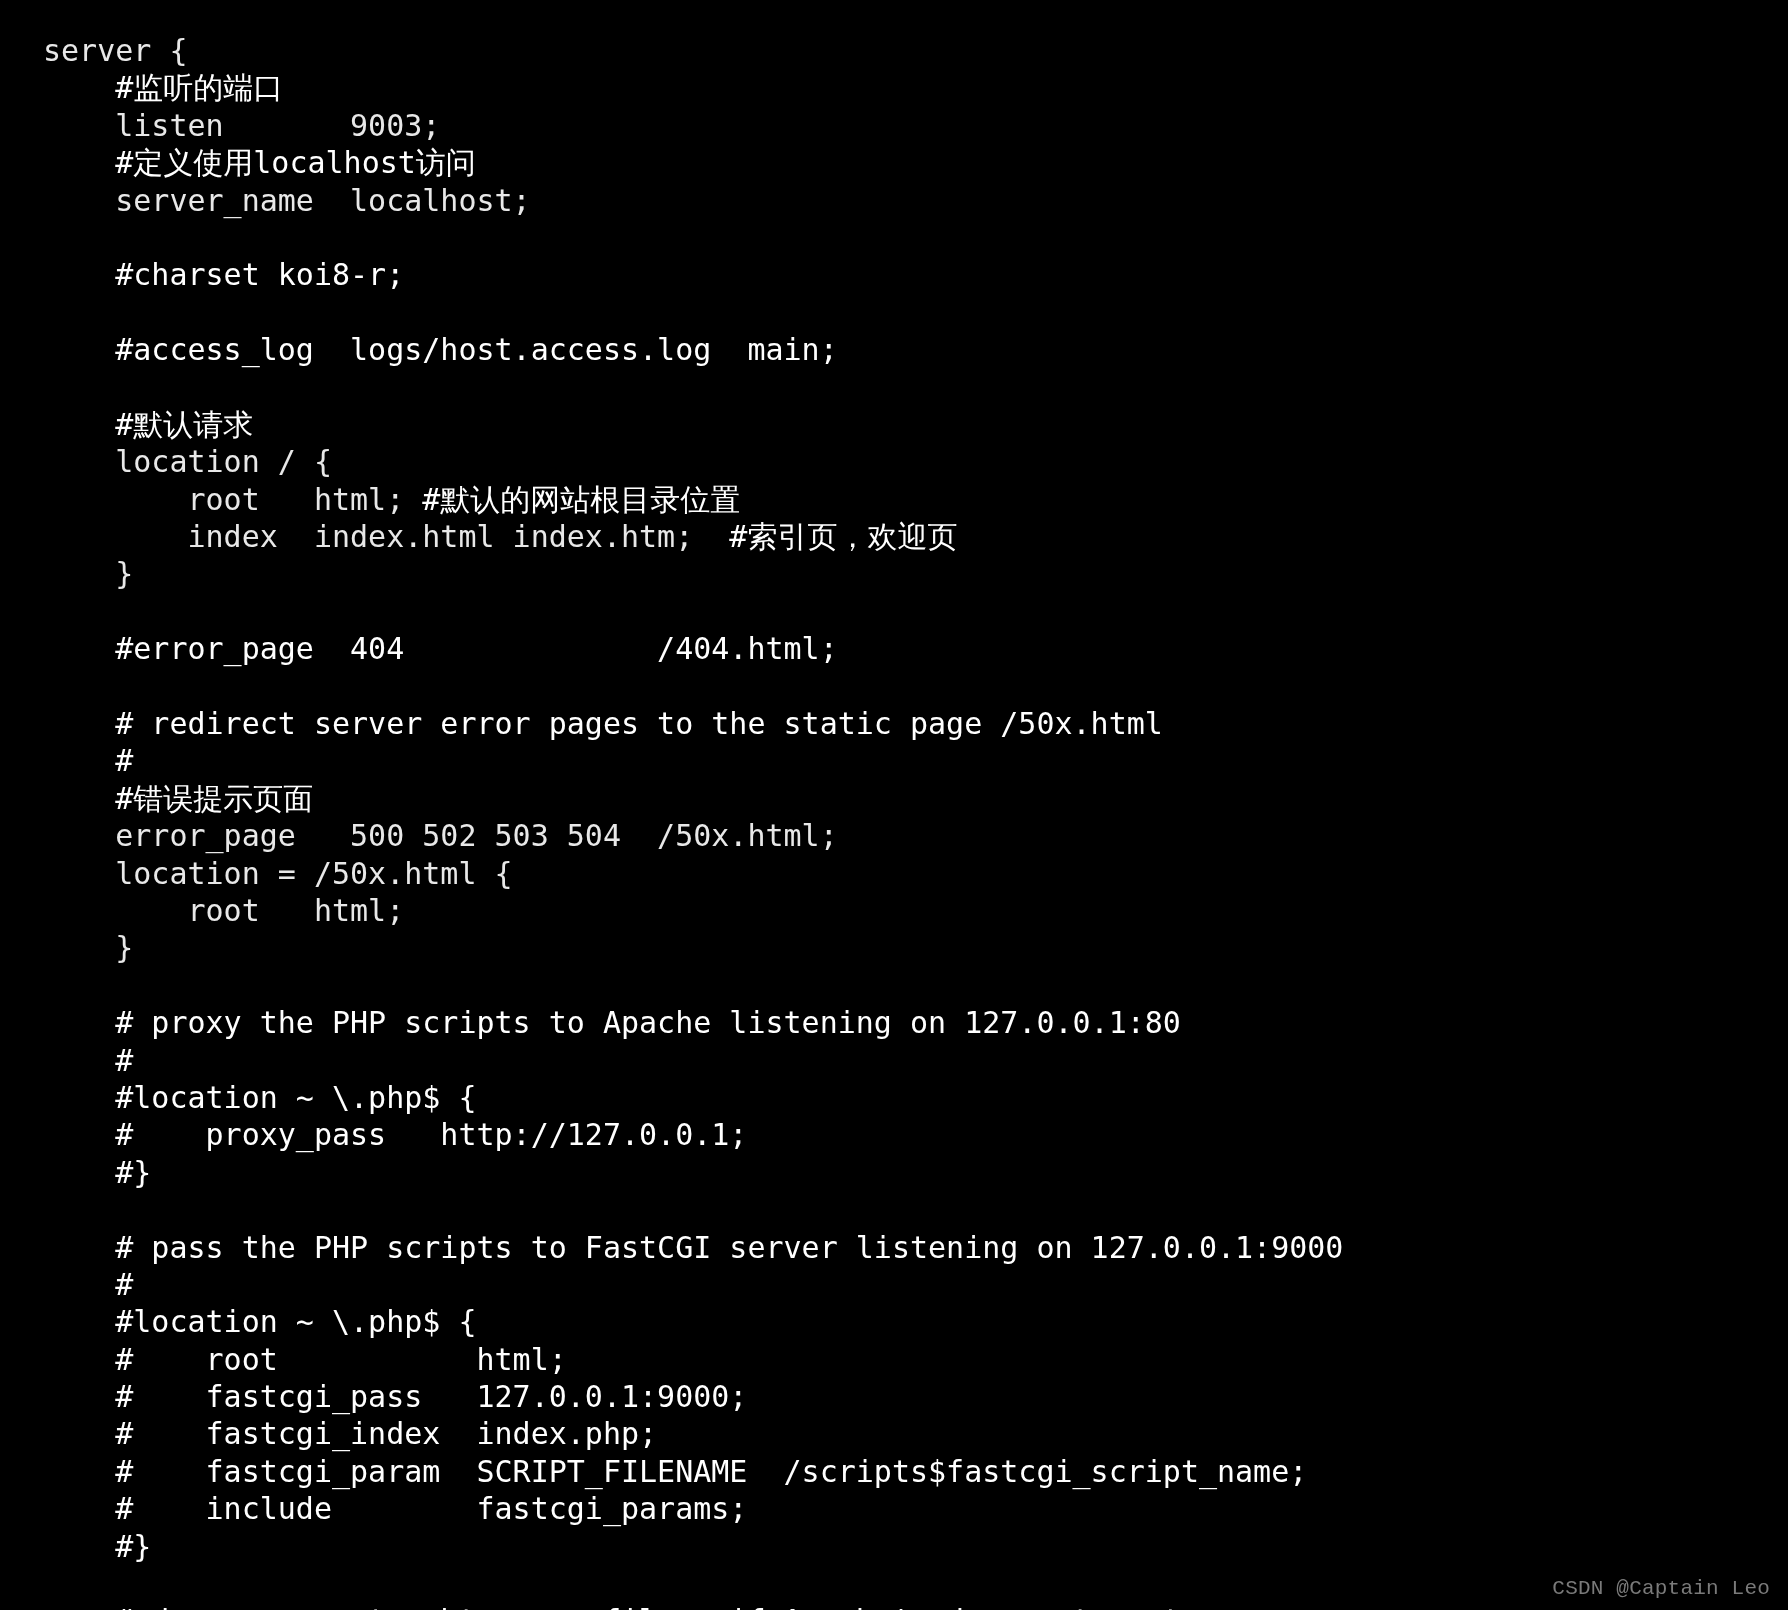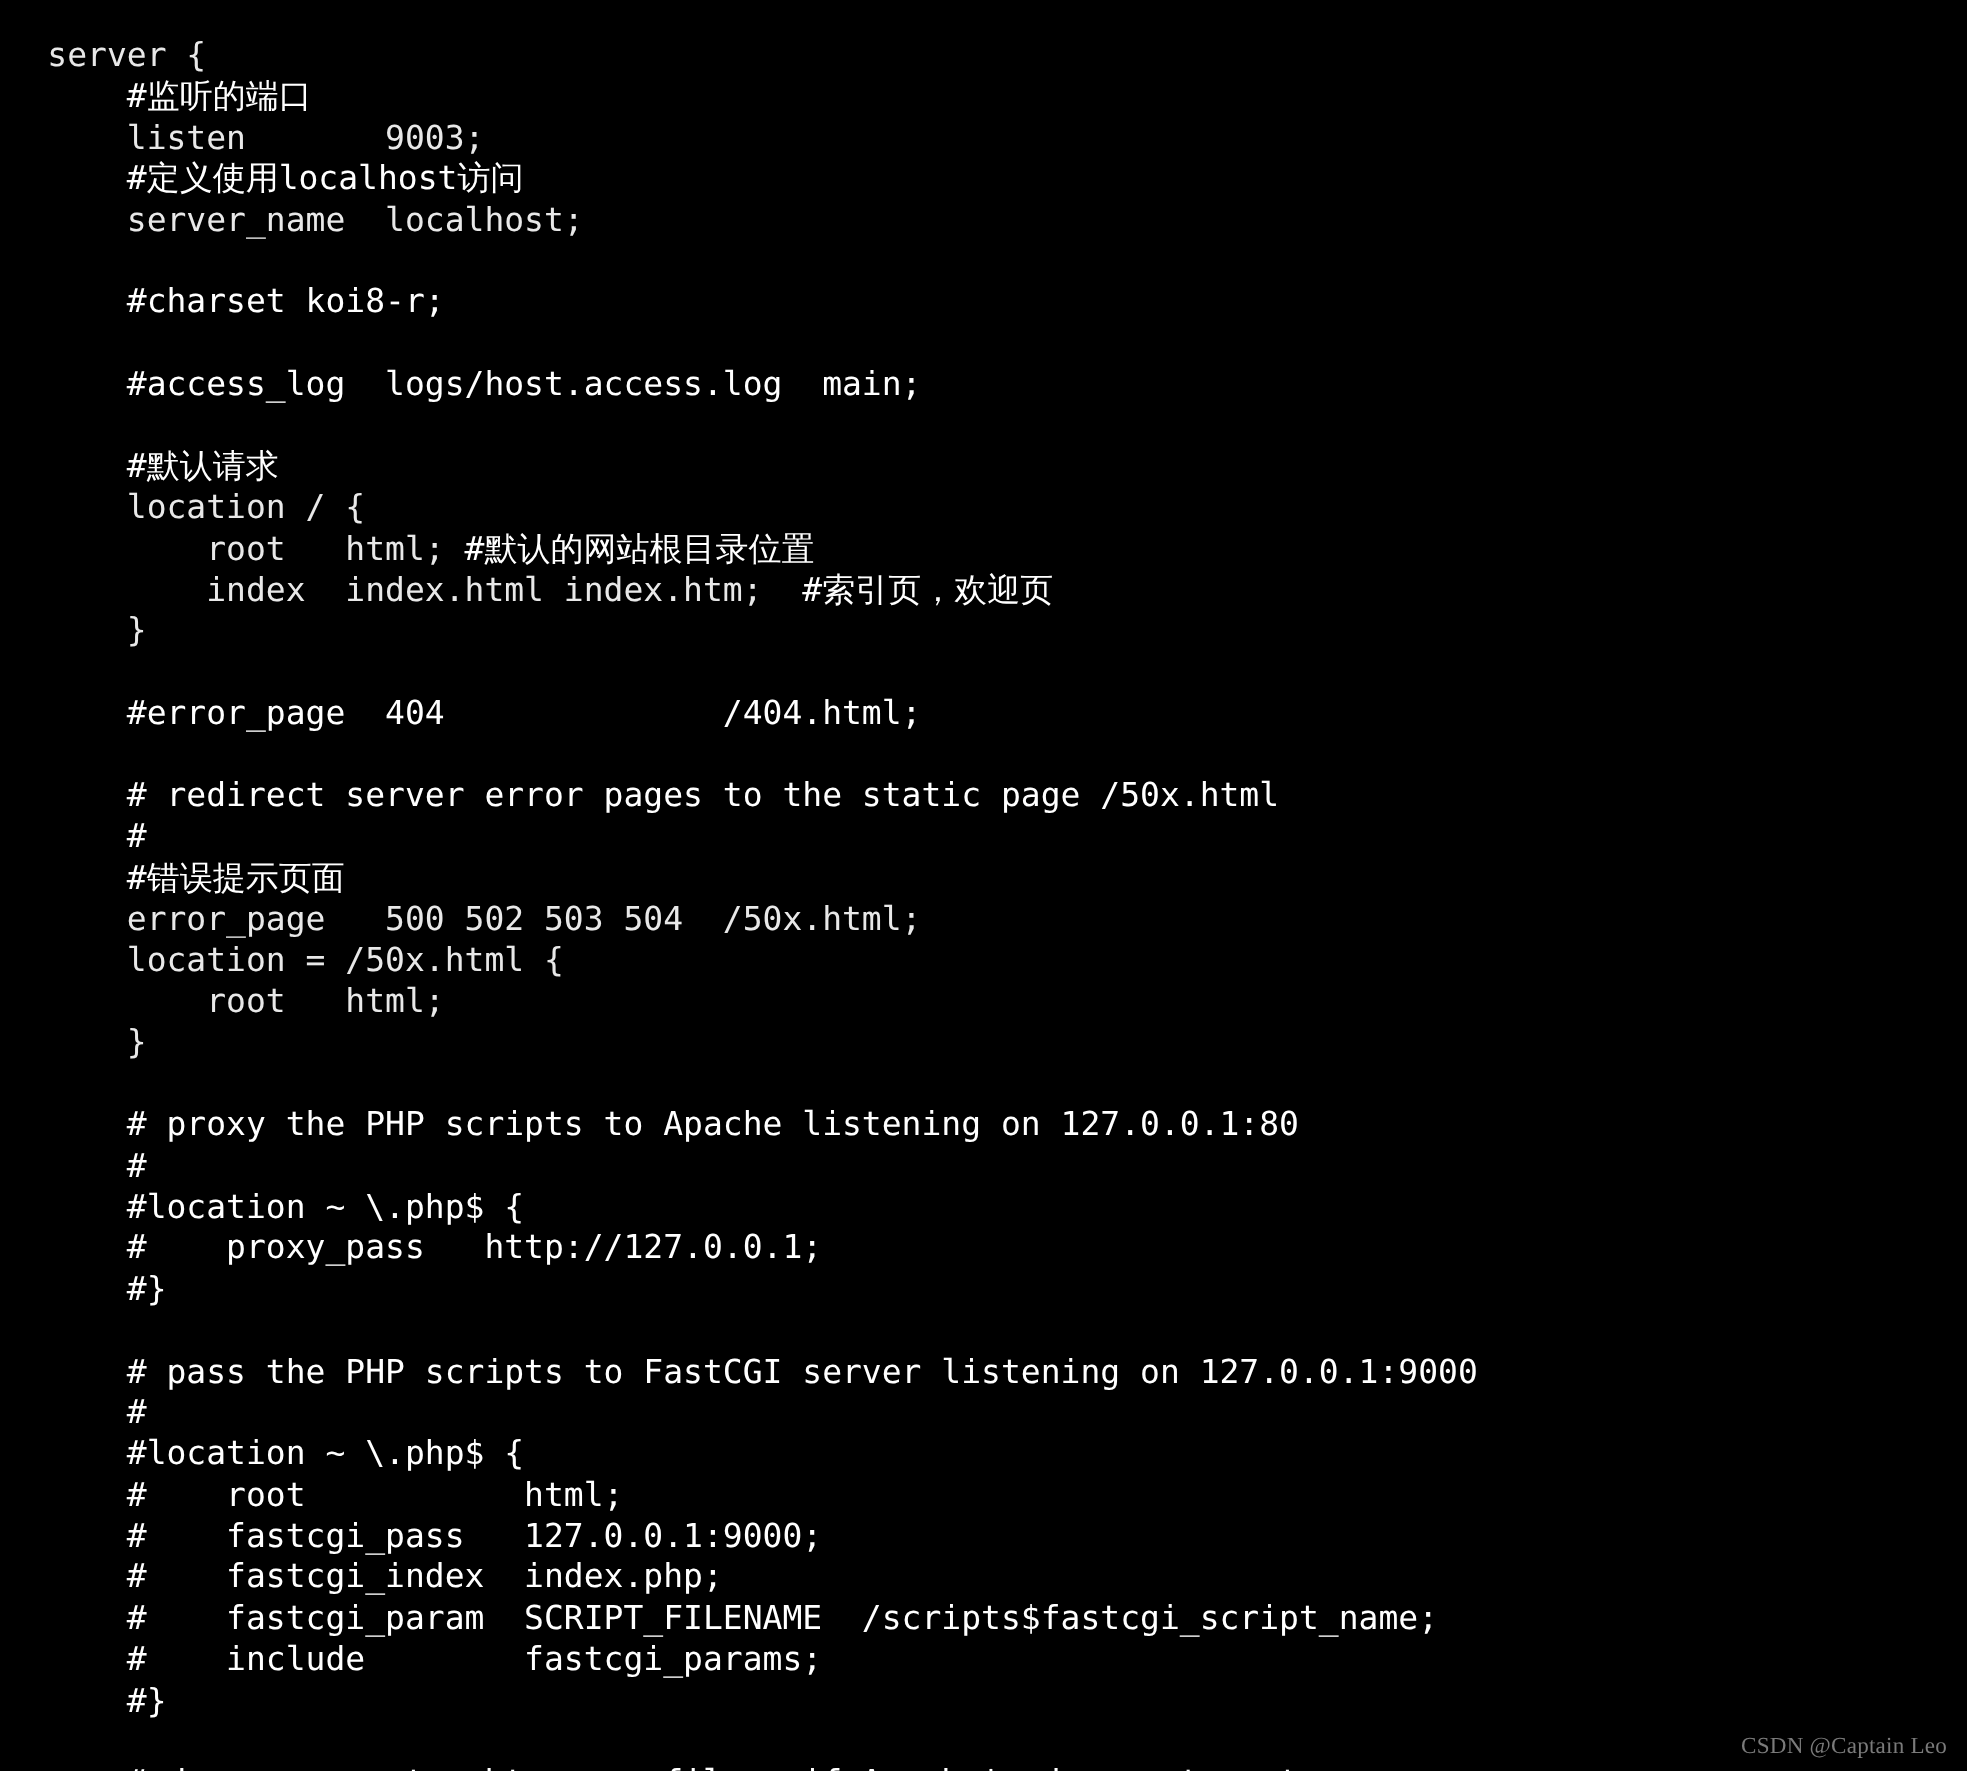--- a/index.html
+++ b/index.html
@@ -41,21 +41,21 @@
     color: #e8e8e8;
   }
   .tok-comment {
     color: #ffffff;
   }
   .watermark {
     position: absolute;
     right: 18px;
     bottom: 10px;
     color: #7a7a7a;
-    font-family: Liberation Serif, serif;
+    font-family: Liberation Mono, monospace;
     font-size: 21px;
     letter-spacing: 0.2px;
     white-space: pre;
   }
 </style>
 </head>
 <body>
 
 <div id="code-viewer">
   <pre class="code-body" id="code-body"><span class="ln"><span class="tok-plain">server {</span></span><span class="ln"><span class="tok-comment">    #监听的端口</span></span><span class="ln"><span class="tok-plain">    listen       9003;</span></span><span class="ln"><span class="tok-comment">    #定义使用localhost访问</span></span><span class="ln"><span class="tok-plain">    server_name  localhost;</span></span><span class="ln">&nbsp;</span><span class="ln"><span class="tok-comment">    #charset koi8-r;</span></span><span class="ln">&nbsp;</span><span class="ln"><span class="tok-comment">    #access_log  logs/host.access.log  main;</span></span><span class="ln">&nbsp;</span><span class="ln"><span class="tok-comment">    #默认请求</span></span><span class="ln"><span class="tok-plain">    location / {</span></span><span class="ln"><span class="tok-plain">        root   html; </span><span class="tok-comment">#默认的网站根目录位置</span></span><span class="ln"><span class="tok-plain">        index  index.html index.htm;  </span><span class="tok-comment">#索引页，欢迎页</span></span><span class="ln"><span class="tok-plain">    }</span></span><span class="ln">&nbsp;</span><span class="ln"><span class="tok-comment">    #error_page  404              /404.html;</span></span><span class="ln">&nbsp;</span><span class="ln"><span class="tok-comment">    # redirect server error pages to the static page /50x.html</span></span><span class="ln"><span class="tok-comment">    #</span></span><span class="ln"><span class="tok-comment">    #错误提示页面</span></span><span class="ln"><span class="tok-plain">    error_page   500 502 503 504  /50x.html;</span></span><span class="ln"><span class="tok-plain">    location = /50x.html {</span></span><span class="ln"><span class="tok-plain">        root   html;</span></span><span class="ln"><span class="tok-plain">    }</span></span><span class="ln">&nbsp;</span><span class="ln"><span class="tok-comment">    # proxy the PHP scripts to Apache listening on 127.0.0.1:80</span></span><span class="ln"><span class="tok-comment">    #</span></span><span class="ln"><span class="tok-comment">    #location ~ \.php$ {</span></span><span class="ln"><span class="tok-comment">    #    proxy_pass   http://127.0.0.1;</span></span><span class="ln"><span class="tok-comment">    #}</span></span><span class="ln">&nbsp;</span><span class="ln"><span class="tok-comment">    # pass the PHP scripts to FastCGI server listening on 127.0.0.1:9000</span></span><span class="ln"><span class="tok-comment">    #</span></span><span class="ln"><span class="tok-comment">    #location ~ \.php$ {</span></span><span class="ln"><span class="tok-comment">    #    root           html;</span></span><span class="ln"><span class="tok-comment">    #    fastcgi_pass   127.0.0.1:9000;</span></span><span class="ln"><span class="tok-comment">    #    fastcgi_index  index.php;</span></span><span class="ln"><span class="tok-comment">    #    fastcgi_param  SCRIPT_FILENAME  /scripts$fastcgi_script_name;</span></span><span class="ln"><span class="tok-comment">    #    include        fastcgi_params;</span></span><span class="ln"><span class="tok-comment">    #}</span></span><span class="ln">&nbsp;</span><span class="ln"><span class="tok-comment">    # deny access to .htaccess files, if Apache's document root</span></span></pre>

